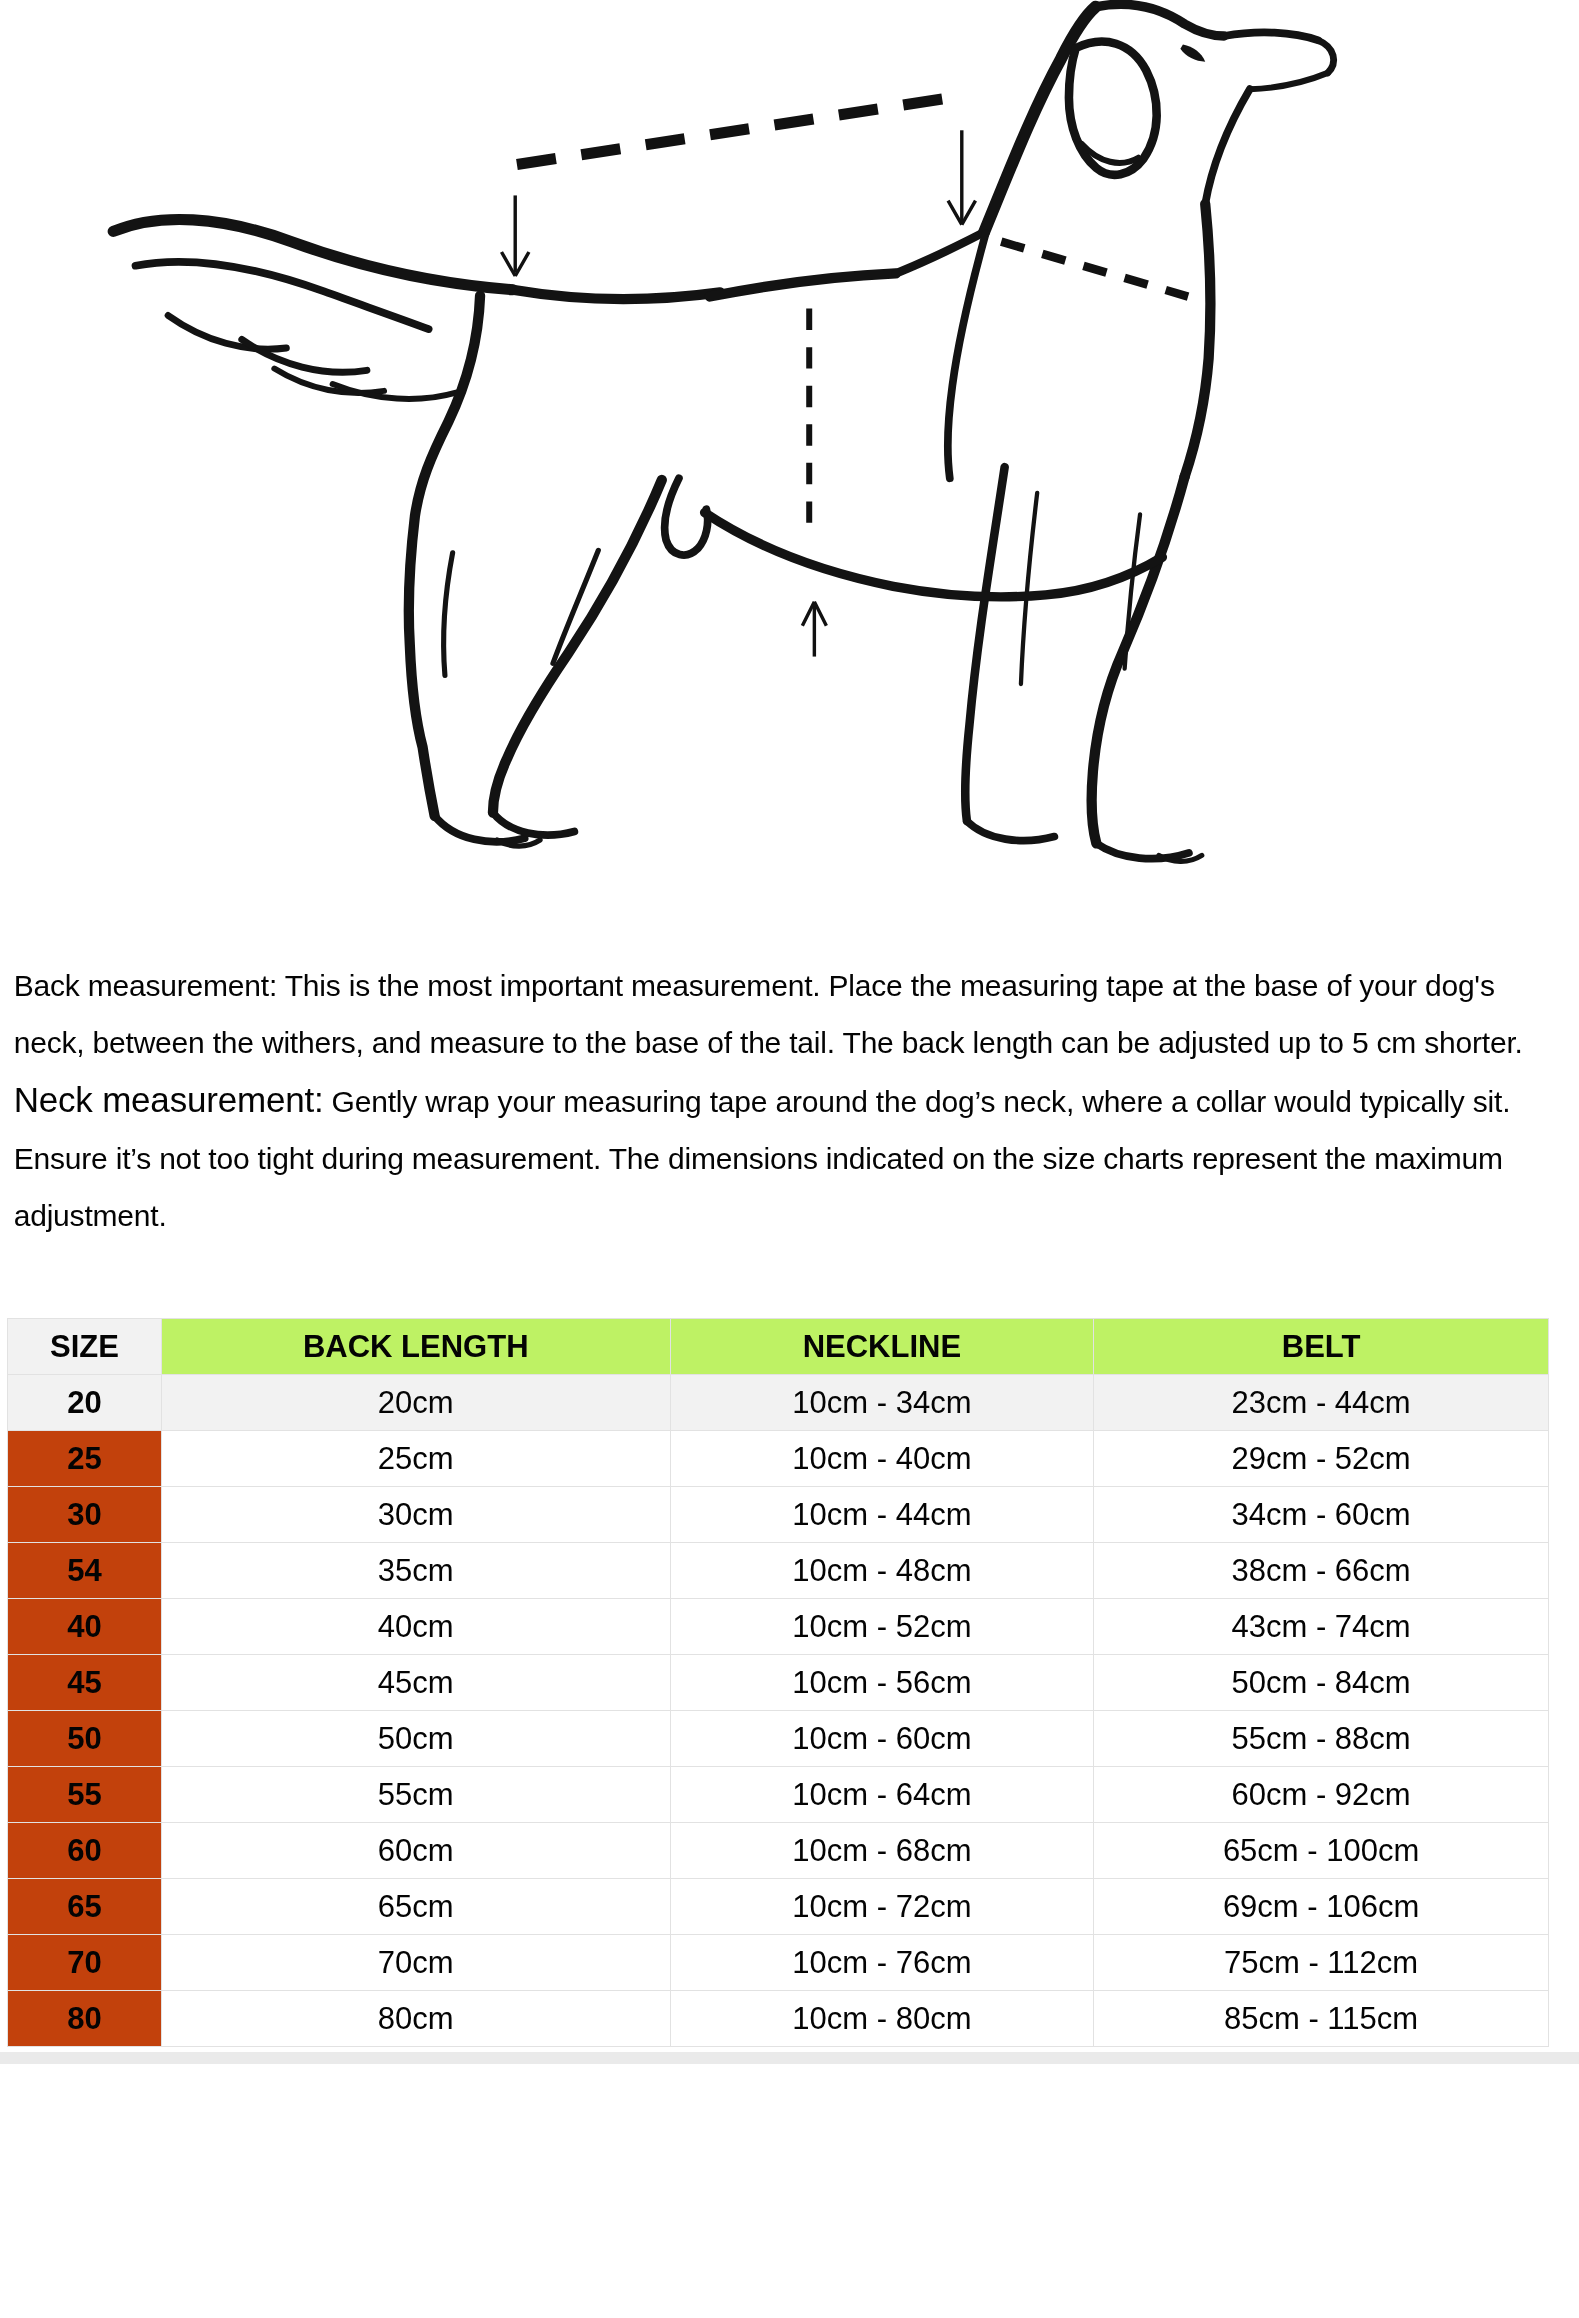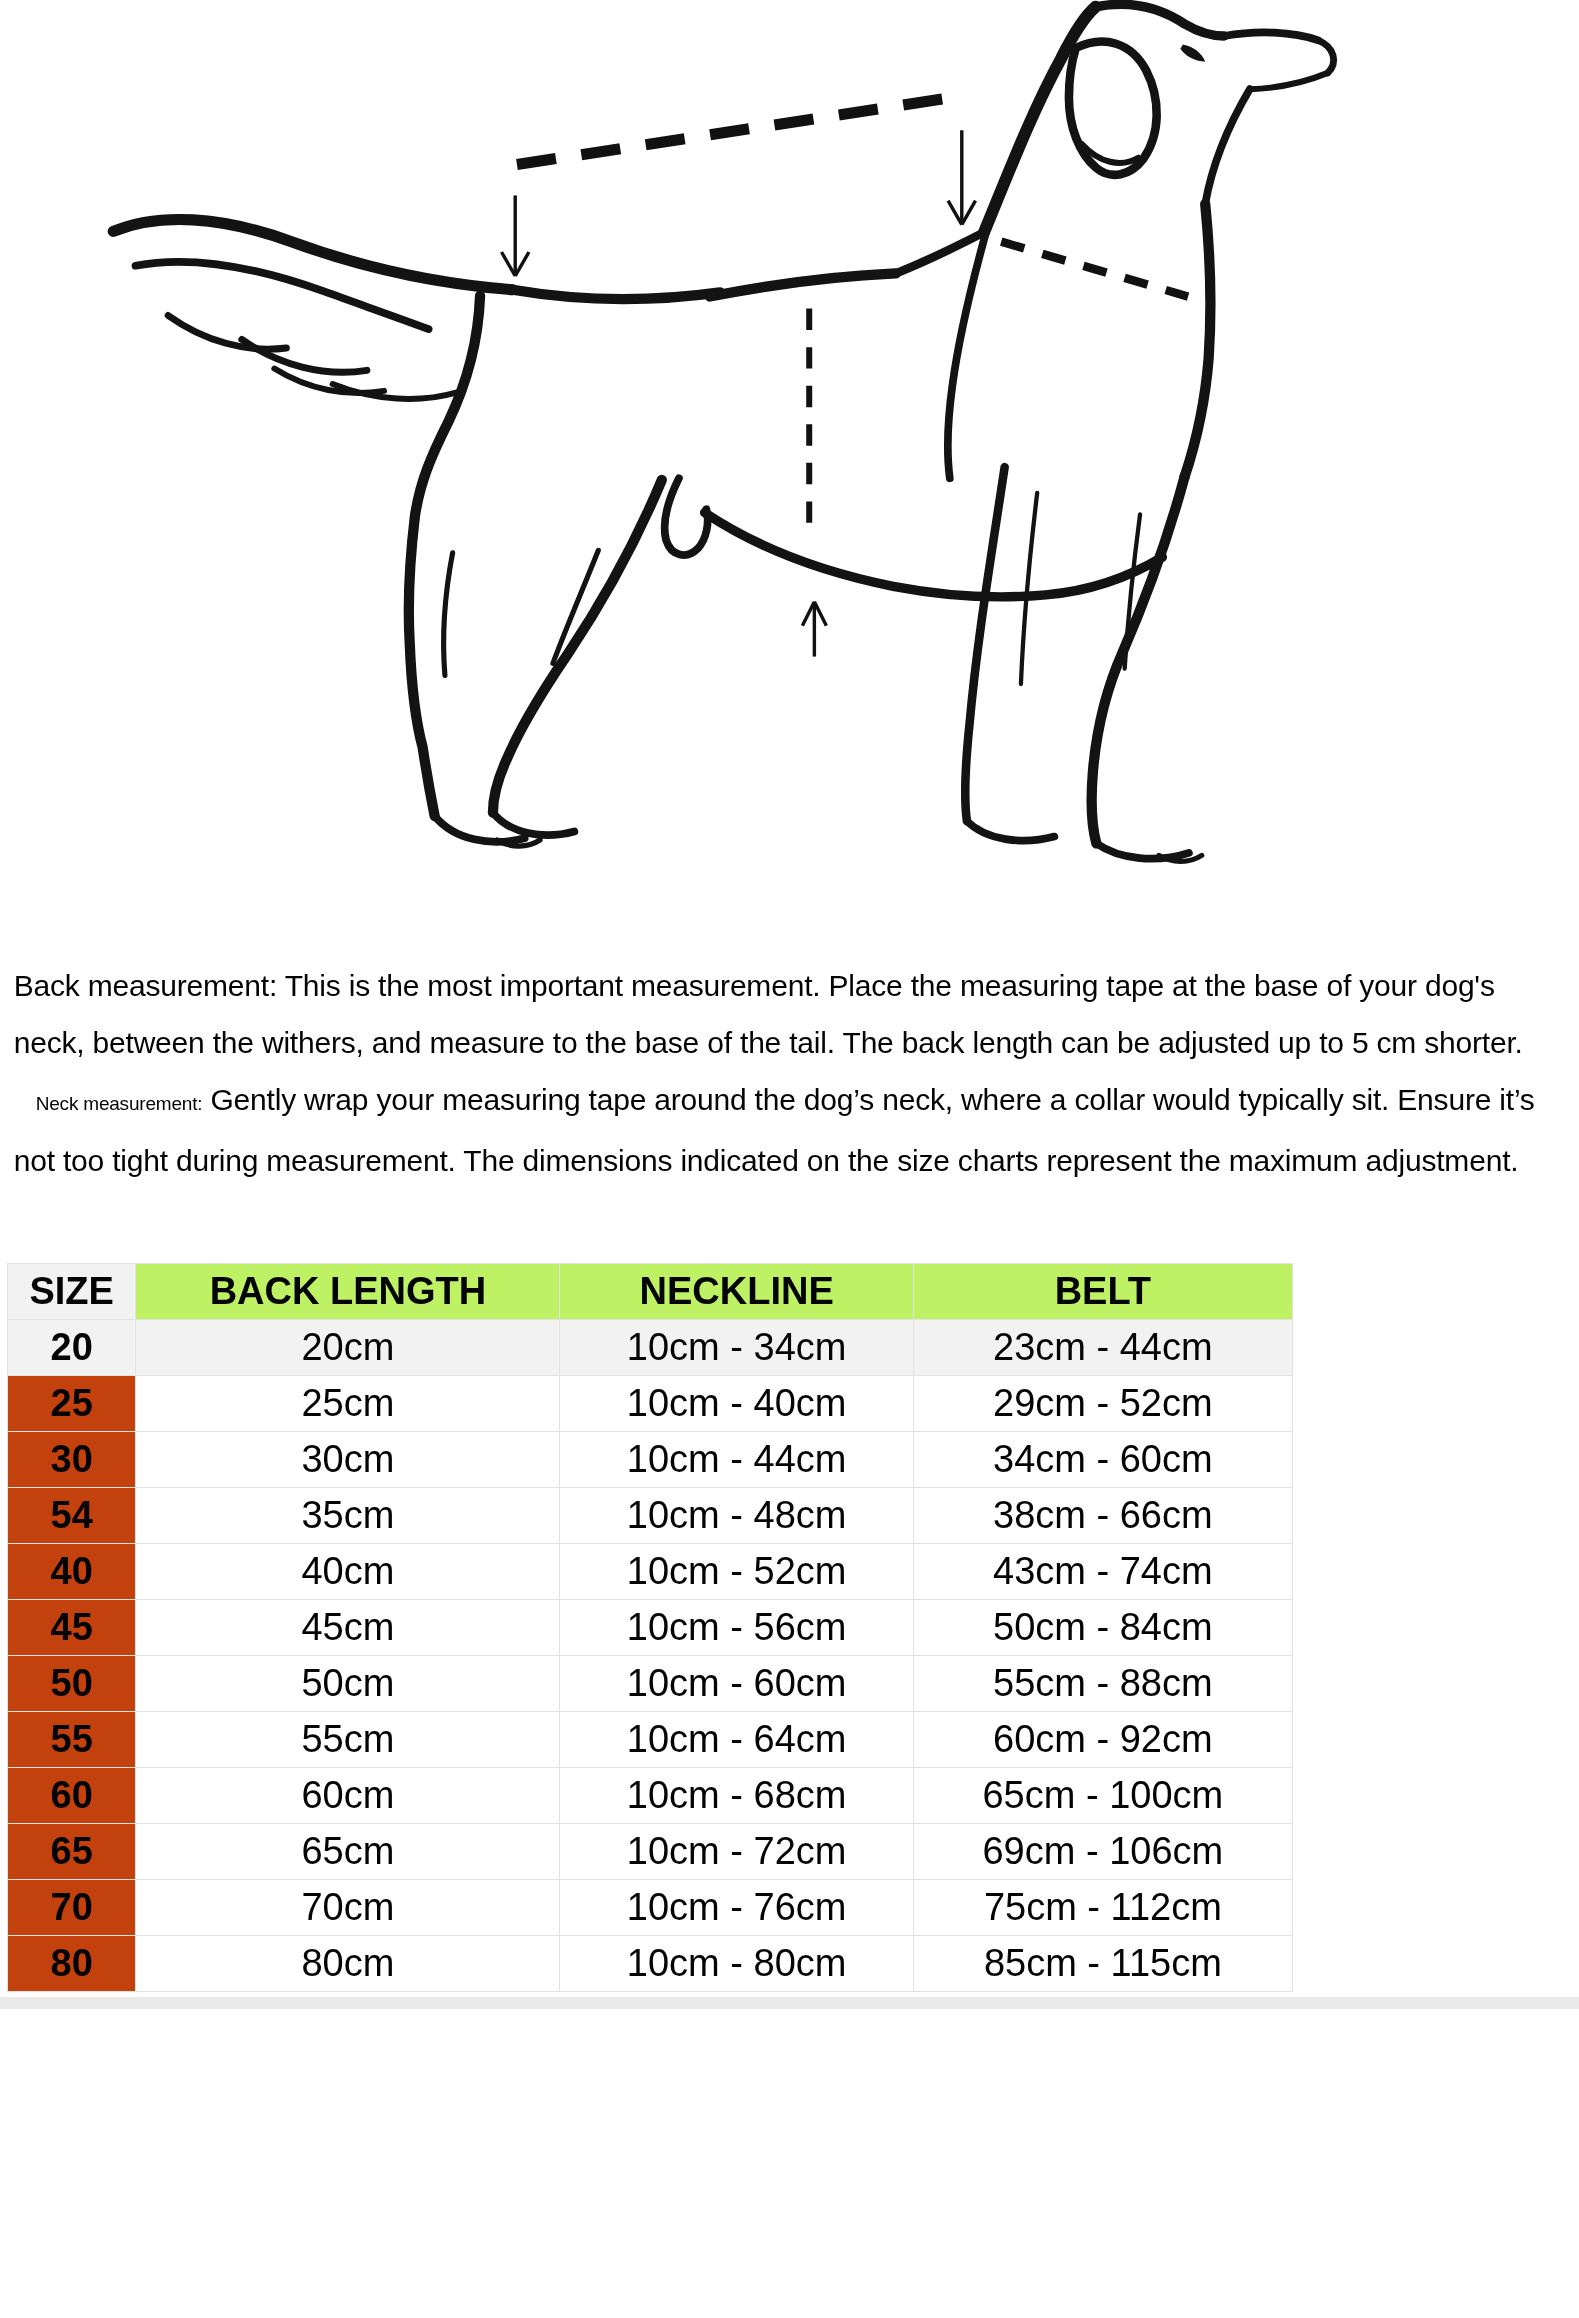--- a/index.html
+++ b/index.html
@@ -8,28 +8,28 @@
     font-family:"Liberation Sans","DejaVu Sans",sans-serif;
     color:#040404;
   }
   
   .diagram{position:relative;width:1579px;height:930px;}
   .diagram svg{position:absolute;left:0;top:0;}
   
   .instructions{margin:27.4px 26px 0 13.7px;}
   .instructions p{margin:0;font-size:30px;line-height:57px;letter-spacing:-0.2px;}
   .instructions b{font-weight:normal;}
-  .instructions b.t-small{font-size:19px;margin-left:22px;}
+  .instructions b.t-small{font-size:35px;}
   
   table.size-chart{
     border-collapse:collapse;
     margin:74px 6.9px 0 6.9px;
-    width:1286px;
+    width:1542px;
     table-layout:fixed;
-    font-size:38px;
+    font-size:31px;
   }
   table.size-chart col.c-size{width:10%;}
   table.size-chart col.c-back{width:33%;}
   table.size-chart col.c-neck{width:27.5%;}
   table.size-chart col.c-belt{width:29.5%;}
   table.size-chart th, table.size-chart td{
     border:1.7px solid #e2e2e2;
     text-align:center;
     vertical-align:middle;
     height:55px;

